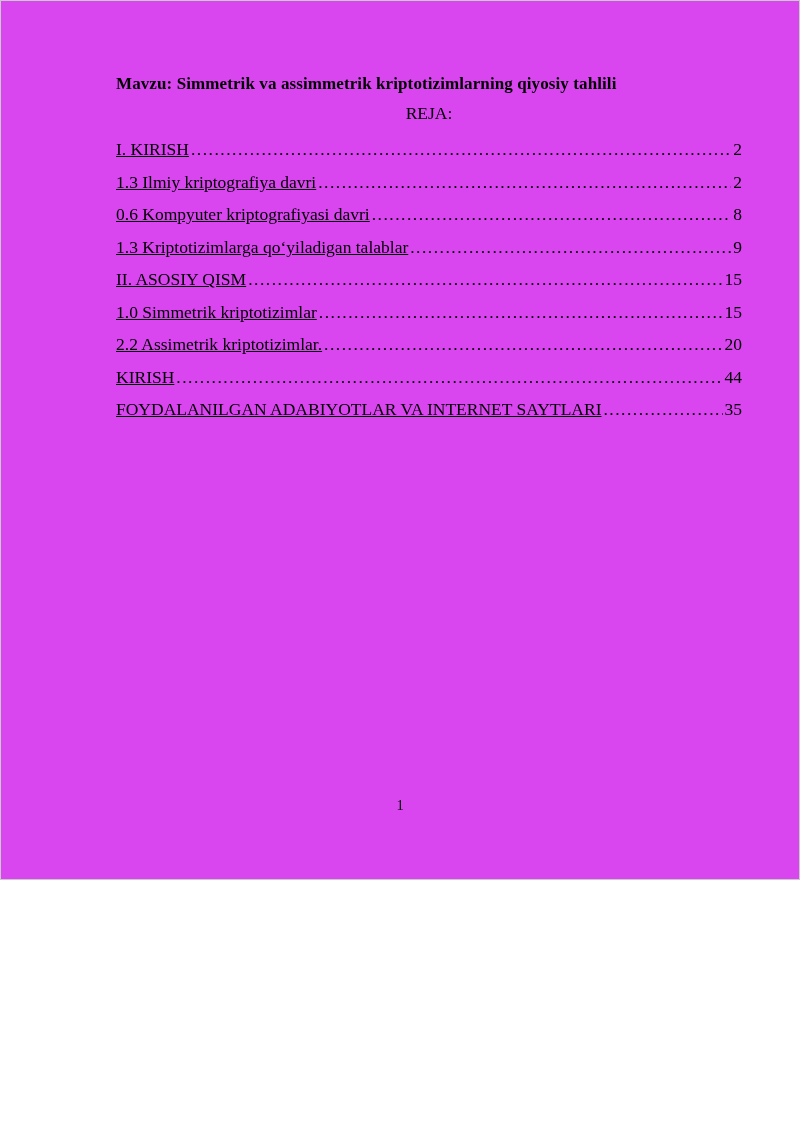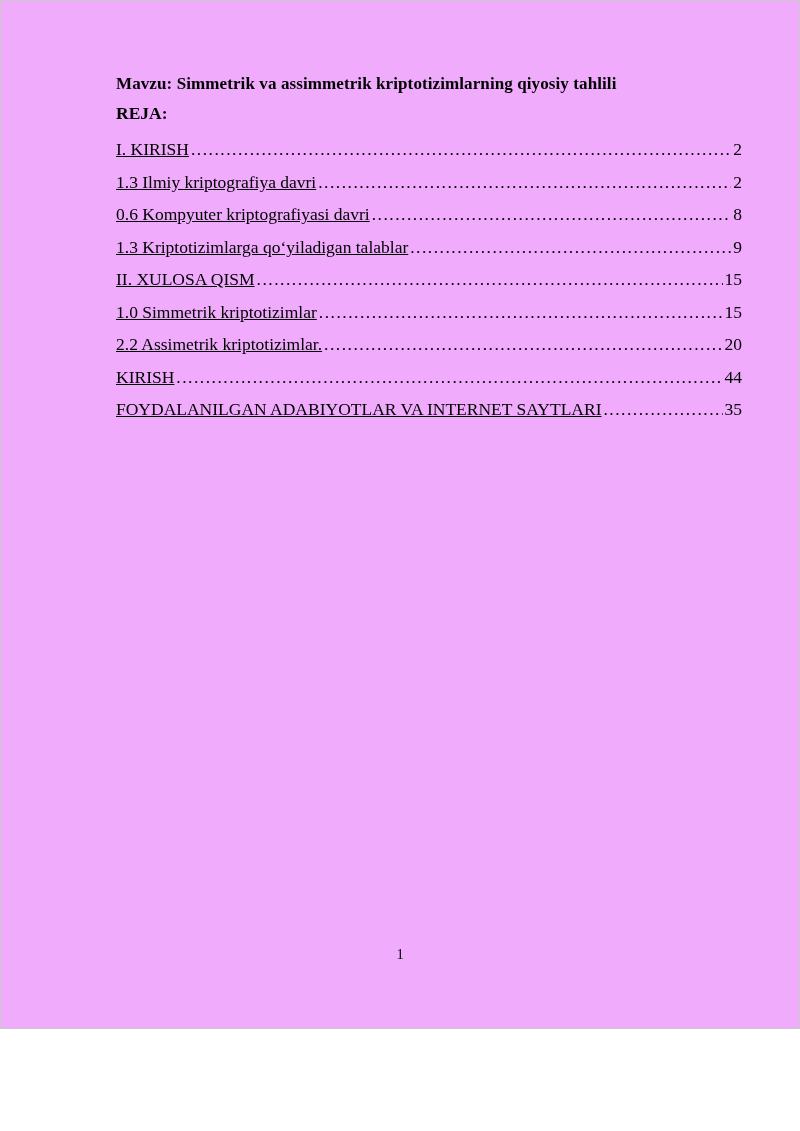--- a/index.html
+++ b/index.html
@@ -5,42 +5,42 @@
   * { margin: 0; padding: 0; box-sizing: border-box; }
   html, body { background: #ffffff; }
   body {
     font-family: "Liberation Serif", "DejaVu Serif", serif;
     color: #000000;
     width: 800px;
   }
   .page {
     position: relative;
     width: 800px;
-    height: 1029px;
-    background: #f0abfc;
+    height: 880px;
+    background: #d946ef;
     border: 1px solid #c9c9c9;
     overflow: hidden;
   }
   .content {
     position: absolute;
     top: 72px;
     left: 115px;
     right: 57px;
   }
   .doc-title {
     font-size: 17px;
     font-weight: bold;
     line-height: 1.25;
     letter-spacing: 0.1px;
     margin-bottom: 9px;
   }
   .reja-heading {
+    text-align: center;
     font-size: 17.5px;
     margin-bottom: 9px;
-    font-weight: bold;
   }
   .toc { width: 100%; }
   .toc-entry {
     display: flex;
     align-items: baseline;
     font-size: 17.5px;
     height: 32.5px;
     line-height: 32.5px;
     cursor: pointer;
   }
@@ -105,21 +105,21 @@
         <span class="toc-page">8</span>
       </div>
 
       <div class="toc-entry">
         <span class="toc-label">1.3 Kriptotizimlarga qo‘yiladigan talablar </span>
         <span class="toc-leader"></span>
         <span class="toc-page">9</span>
       </div>
 
       <div class="toc-entry">
-        <span class="toc-label">II. XULOSA QISM</span>
+        <span class="toc-label">II. ASOSIY QISM</span>
         <span class="toc-leader"></span>
         <span class="toc-page">15</span>
       </div>
 
       <div class="toc-entry">
         <span class="toc-label">1.0 Simmetrik kriptotizimlar </span>
         <span class="toc-leader"></span>
         <span class="toc-page">15</span>
       </div>
 

